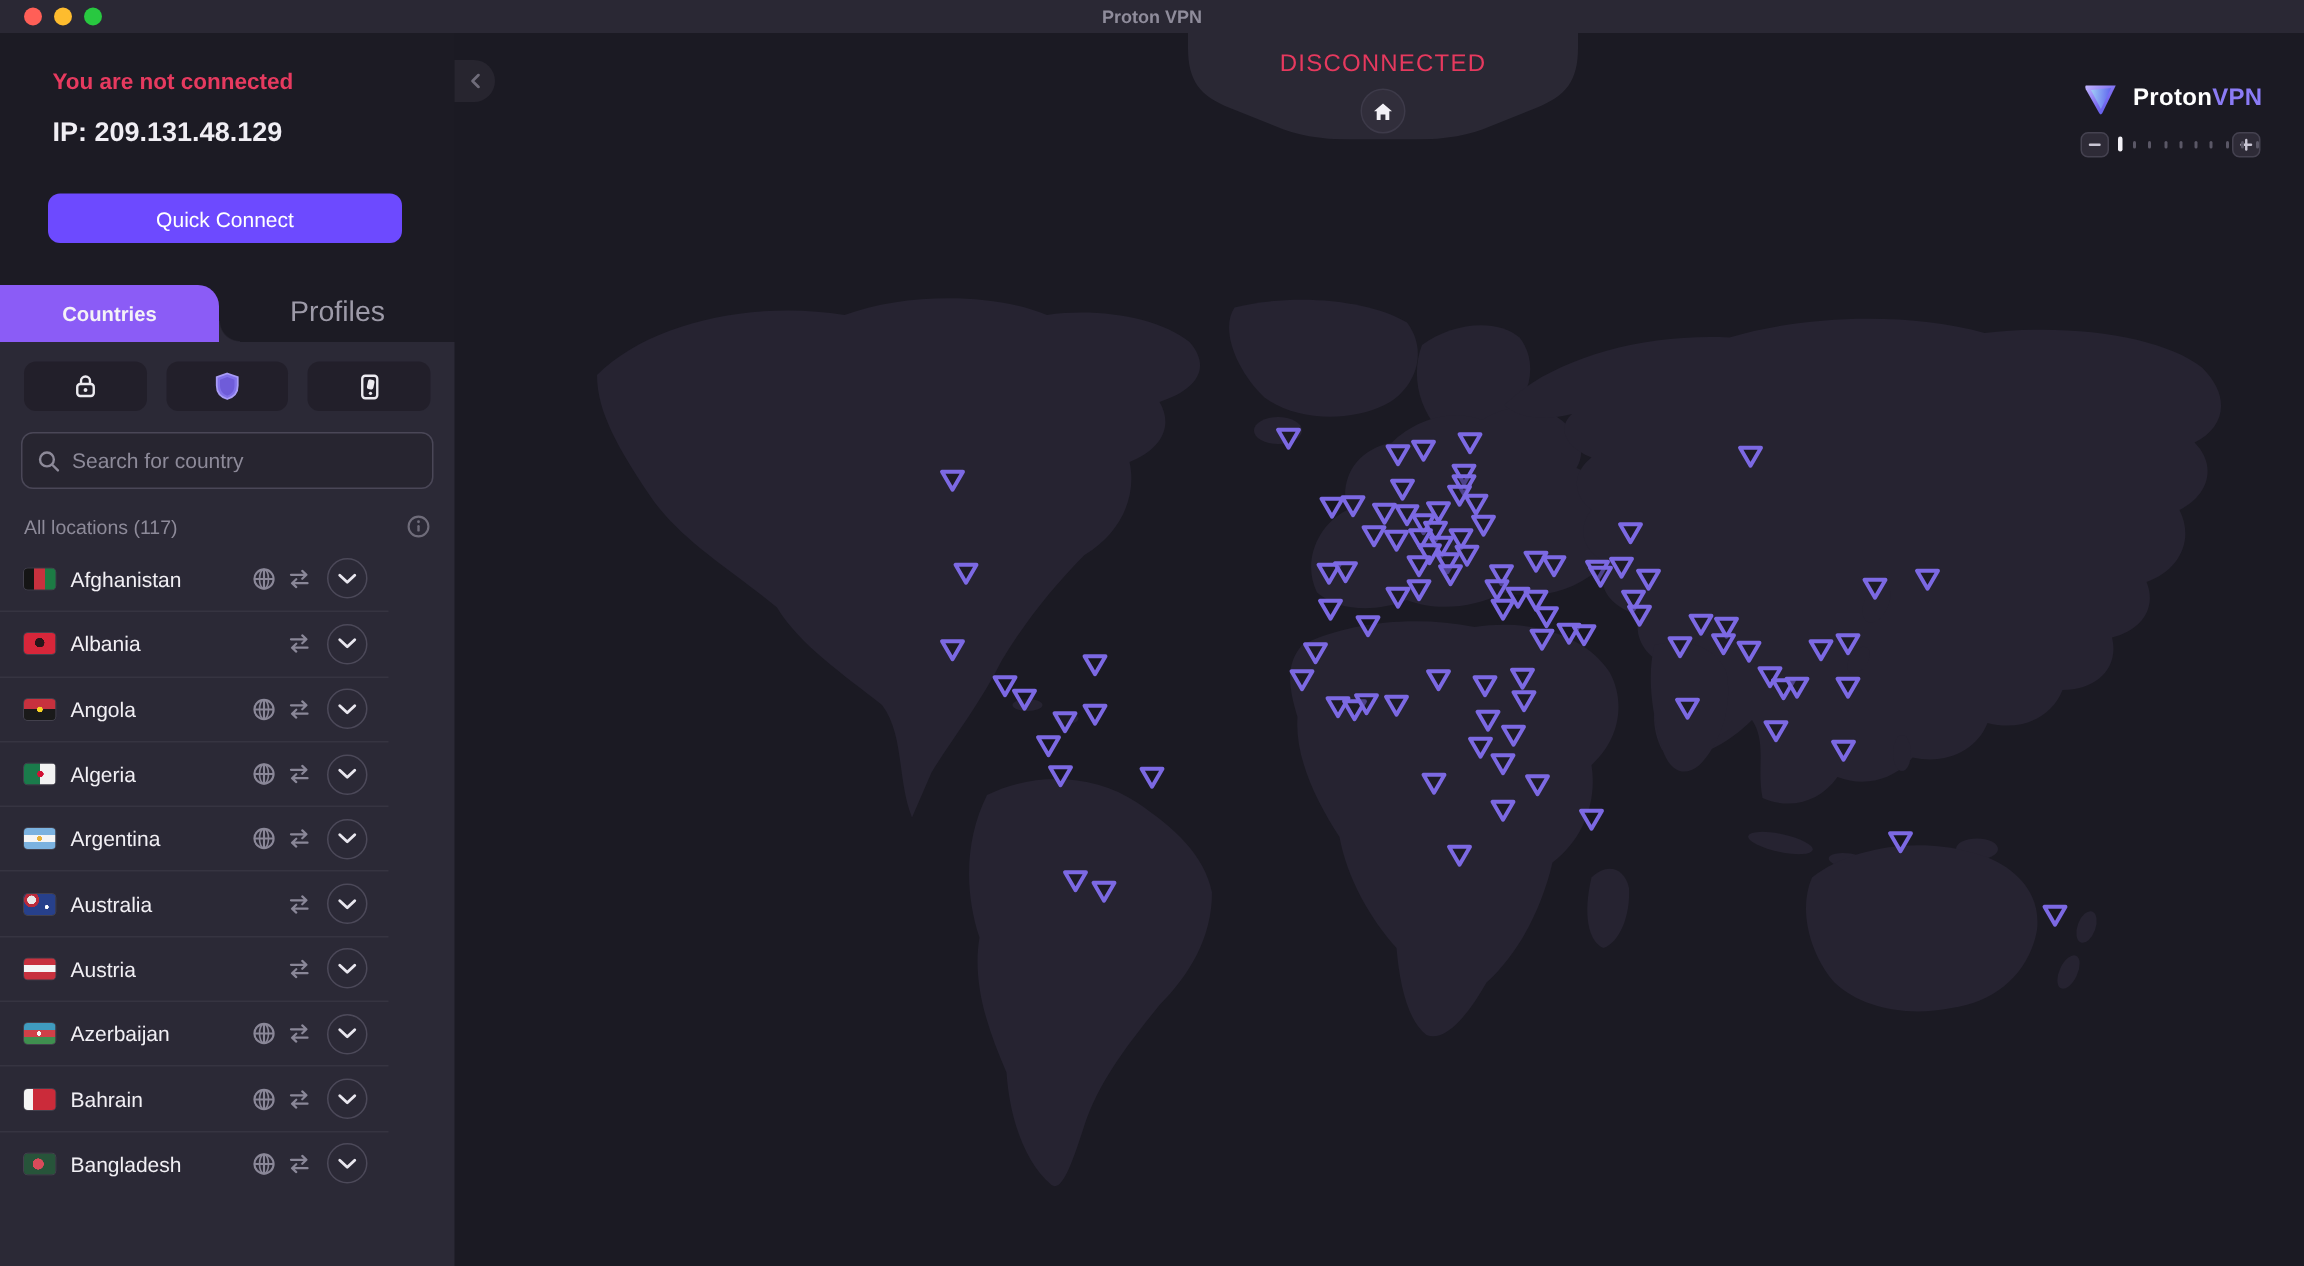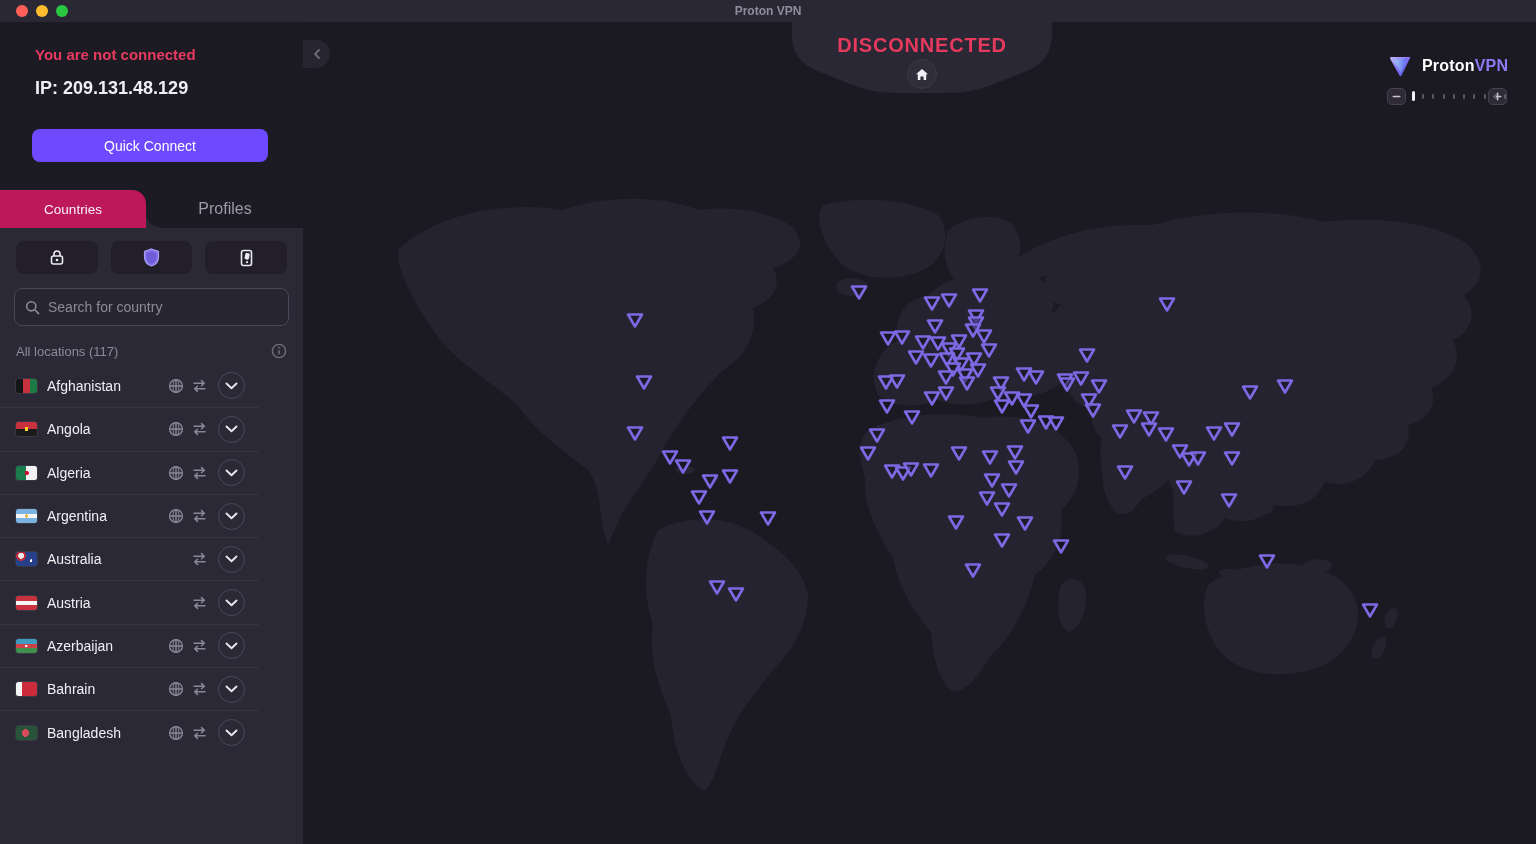--- a/index.html
+++ b/index.html
@@ -29,32 +29,32 @@
   }
   .collapse-btn {
     position:absolute; left:303px; top:40px; width:27px; height:28px;
     background:#27252f; border:none; border-radius:0 14px 14px 0; cursor:pointer;
     color:#6f6c7a; display:flex; align-items:center; justify-content:center;
   }
 
   
   .tab-countries {
     position:absolute; left:0; top:190px; width:146px; height:38px;
-    background:#be185d; border-radius:0 14px 0 0;
+    background:#8b5cf6; border-radius:0 14px 0 0;
     display:flex; align-items:center; justify-content:center;
-    font-size:13.5px; font-weight:normal; color:#f4f2f7; cursor:pointer;
+    font-size:13.5px; font-weight:bold; color:#f4f2f7; cursor:pointer;
   }
   .tab-fillet {
     position:absolute; left:146px; top:214px; width:14px; height:14px;
     background:radial-gradient(circle at 100% 0, rgba(0,0,0,0) 0 13px, #2b2936 14px);
   }
   .tab-profiles {
     position:absolute; left:160px; top:190px; width:130px; height:38px;
     display:flex; align-items:center; justify-content:center;
-    font-size:16px; color:#9d9aa8; cursor:pointer; background:transparent; border:none;
+    font-size:19px; color:#9d9aa8; cursor:pointer; background:transparent; border:none;
     font-family:inherit;
   }
   .sidebar {
     position:absolute; left:0; top:228px; width:303px; height:616px;
     background:#2b2936; z-index:5;
   }
   .feature-row { position:absolute; left:16px; top:13px; width:271px; display:flex; gap:13px; }
   .feature-btn {
     flex:1; height:33px; background:#221f2a; border:none; border-radius:8px;
     display:flex; align-items:center; justify-content:center; cursor:pointer;
@@ -96,21 +96,21 @@
   .map-wrap svg { position:absolute; left:0; top:0; }
 
   
   .banner {
     position:absolute; left:792px; top:22px; width:260px; height:74px; z-index:20;
     background:#2a2834;
     clip-path:path("M0,0 H260 V10 C260,32 252,42 232,50 L202,62 C188,68 172,71 152,71 H108 C88,71 72,68 58,62 L28,50 C8,42 0,32 0,10 Z");
   }
   .banner-text {
     position:absolute; left:0; top:12px; width:100%; text-align:center;
-    font-size:20px; font-weight:700; letter-spacing:0.8px; color:#e6395e;
+    font-size:16px; font-weight:400; letter-spacing:0.8px; color:#e6395e;
   }
   .home-btn {
     position:absolute; left:907px; top:59px; width:30px; height:30px; border-radius:50%;
     background:#312e3b; border:1px solid #3d3a49; z-index:21; cursor:pointer;
     display:flex; align-items:center; justify-content:center;
   }
 
   
   .logo { position:absolute; left:1388px; top:54px; display:flex; align-items:center; gap:9px; z-index:20; }
   .logo-text { font-size:16px; font-weight:bold; color:#ffffff; letter-spacing:0.2px; }
@@ -392,20 +392,39 @@
           <button class="chevron-circle">
             <span class="icon">
               <svg width="13" height="8" viewBox="0 0 13 8">
                 <path d="M1.5,1.5 L6.5,6.2 L11.5,1.5" fill="none" stroke="#e8e6ee" stroke-width="1.9" stroke-linecap="round" stroke-linejoin="round"></path>
               </svg>
             </span>
           </button>
         </span>
       </div>
       <div class="country-row">
+        <span class="flag" style="background:radial-gradient(circle at 50% 46%,#27161a 0 24%,rgba(0,0,0,0) 25%),linear-gradient(#d7263a,#d7263a)"></span>
+        <span class="country-name">Albania</span>
+        <span class="row-icons">
+          <span class="icon">
+            <svg width="17" height="14" viewBox="0 0 17 14">
+              <path d="M3,4.2 H13 M10.5,1.6 L13.3,4.2 L10.5,6.8" fill="none" stroke="#8a8798" stroke-width="1.5" stroke-linecap="round" stroke-linejoin="round"></path>
+              <path d="M14,9.8 H4 M6.5,7.2 L3.7,9.8 L6.5,12.4" fill="none" stroke="#8a8798" stroke-width="1.5" stroke-linecap="round" stroke-linejoin="round"></path>
+            </svg>
+          </span>
+          <button class="chevron-circle">
+            <span class="icon">
+              <svg width="13" height="8" viewBox="0 0 13 8">
+                <path d="M1.5,1.5 L6.5,6.2 L11.5,1.5" fill="none" stroke="#e8e6ee" stroke-width="1.9" stroke-linecap="round" stroke-linejoin="round"></path>
+              </svg>
+            </span>
+          </button>
+        </span>
+      </div>
+      <div class="country-row">
         <span class="flag" style="background:radial-gradient(circle at 50% 50%,#f9d423 0 15%,rgba(0,0,0,0) 16%),linear-gradient(#c8313e 0 50%,#1a1a1a 50%)"></span>
         <span class="country-name">Angola</span>
         <span class="row-icons">
           <span class="icon">
             <svg width="16" height="16" viewBox="0 0 16 16">
               <circle cx="8" cy="8" r="6.4" fill="none" stroke="#8a8798" stroke-width="1.4"></circle>
               <path d="M8,1.6 V14.4 M1.6,8 H14.4" stroke="#8a8798" stroke-width="1.4"></path>
               <ellipse cx="8" cy="8" rx="3" ry="6.4" fill="none" stroke="#8a8798" stroke-width="1.1"></ellipse>
             </svg>
           </span>

